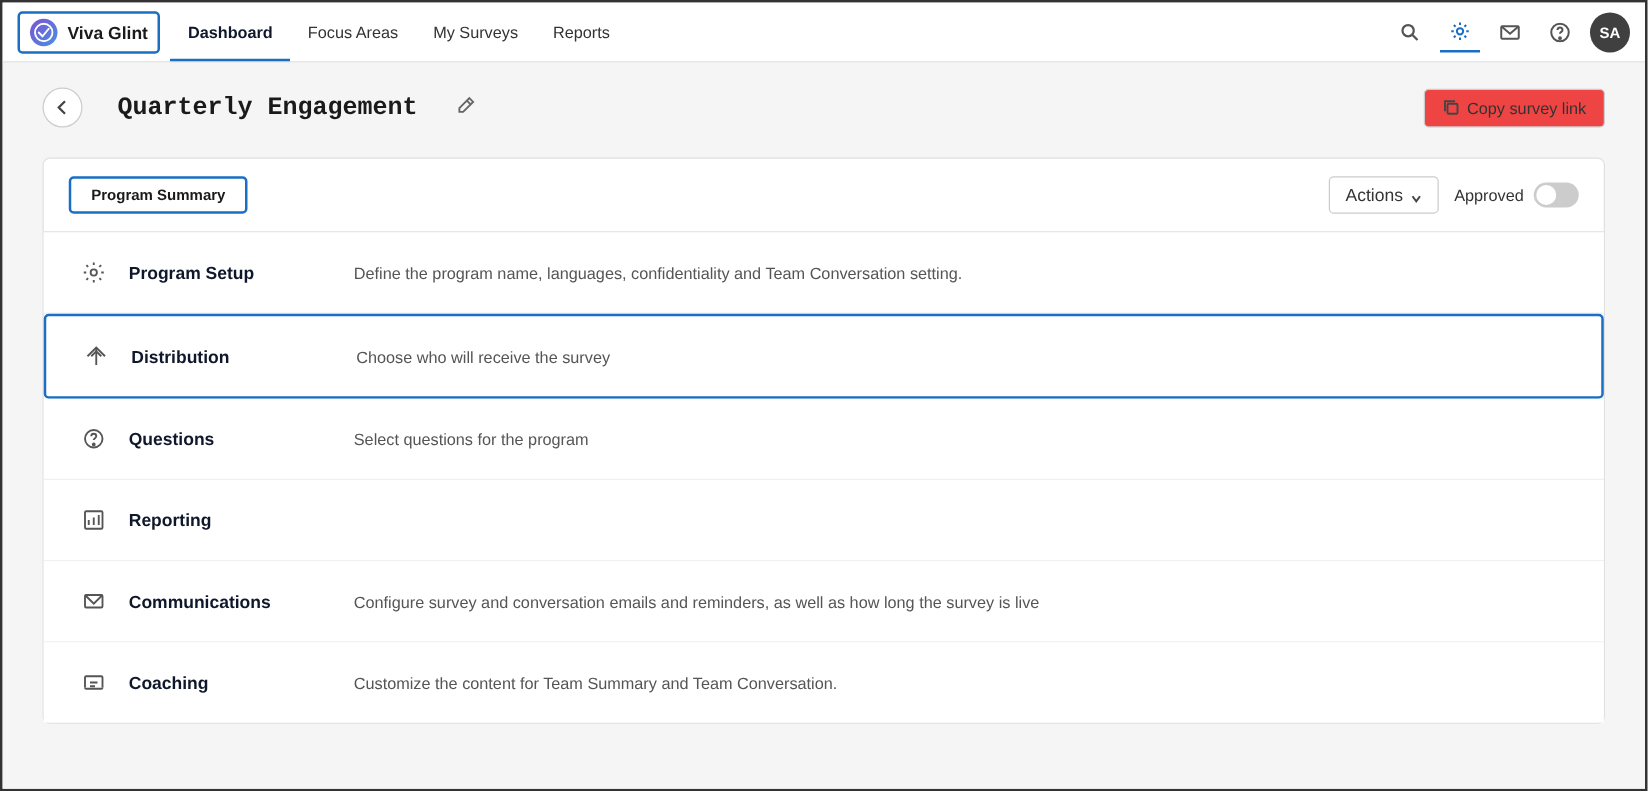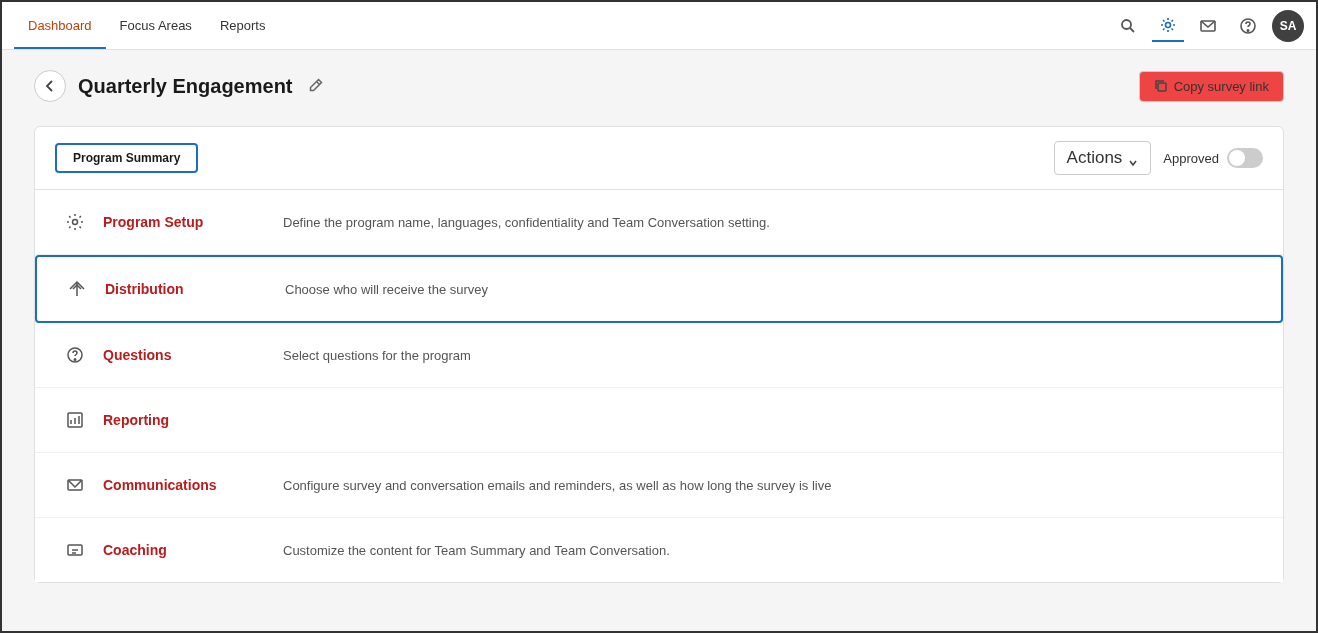--- a/index.html
+++ b/index.html
@@ -59,22 +59,22 @@
       height: 100%;
       display: flex;
       align-items: center;
       font-size: 13px;
       color: #333;
       cursor: pointer;
       position: relative;
       text-decoration: none;
     }
     .nav-link.active {
-      color: #c2410c;
-      font-weight: 400;
+      color: #0f172a;
+      font-weight: 700;
     }
     .nav-link.active::after {
       content: '';
       position: absolute;
       bottom: 0;
       left: 0;
       right: 0;
       height: 2px;
       background: #1a6fc4;
     }
@@ -127,21 +127,22 @@
     
     .page-header {
       display: flex;
       align-items: center;
       justify-content: space-between;
       margin-bottom: 24px;
     }
     .page-header-left {
       display: flex;
       align-items: center;
-      gap: 12px;
+      gap: 28px;
+      font-family: Liberation Mono, monospace;
     }
     .back-btn {
       width: 32px;
       height: 32px;
       border-radius: 50%;
       border: 1px solid #ccc;
       background: #fff;
       display: flex;
       align-items: center;
       justify-content: center;
@@ -202,21 +203,21 @@
     }
     .actions-btn {
       display: flex;
       align-items: flex-end;
       gap: 6px;
       border: 1px solid #ccc;
       background: #fff;
       border-radius: 4px;
       padding: 6px 12px;
       cursor: pointer;
-      font-size: 17px;
+      font-size: 14px;
       color: #333;
       font-weight: 500;
       margin-left: 36px;
     }
     .approved-label {
       font-size: 13px;
       color: #333;
       display: flex;
       align-items: center;
       gap: 8px;
@@ -267,44 +268,54 @@
       align-items: center;
       justify-content: center;
       color: #555;
       font-size: 16px;
       margin-right: 12px;
       flex-shrink: 0;
     }
     .item-name {
       font-weight: 600;
       font-size: 14px;
-      color: #b91c1c;
+      color: #0f172a;
       width: 180px;
       flex-shrink: 0;
     }
     .item-desc {
       font-size: 13px;
       color: #555;
       flex: 1;
     }
 
     
     .svg-icon {
       width: 18px;
       height: 18px;
     }
   </style>
 </head>
 <body>
 
 <nav class="top-nav">
+  <div class="nav-brand">
+    <div class="brand-logo">
+      <svg width="16" height="16" viewBox="0 0 16 16">
+        <circle cx="8" cy="8" r="7" fill="none" stroke="white" stroke-width="1.5"></circle>
+        <path d="M4 8 L7 11 L12 5" stroke="white" stroke-width="1.5" fill="none" stroke-linecap="round"></path>
+      </svg>
+    </div>
+    <span class="brand-name">Viva Glint</span>
+  </div>
 
   <div class="nav-links">
     <a class="nav-link active">Dashboard</a>
     <a class="nav-link">Focus Areas</a>
+    <a class="nav-link">My Surveys</a>
     <a class="nav-link">Reports</a>
   </div>
 
   <div class="nav-right">
     <button class="nav-icon-btn" title="Search">
       <svg width="16" height="16" viewBox="0 0 16 16" fill="none" stroke="#555" stroke-width="1.8">
         <circle cx="6.5" cy="6.5" r="4.5"></circle>
         <line x1="10" y1="10" x2="14" y2="14"></line>
       </svg>
     </button>

